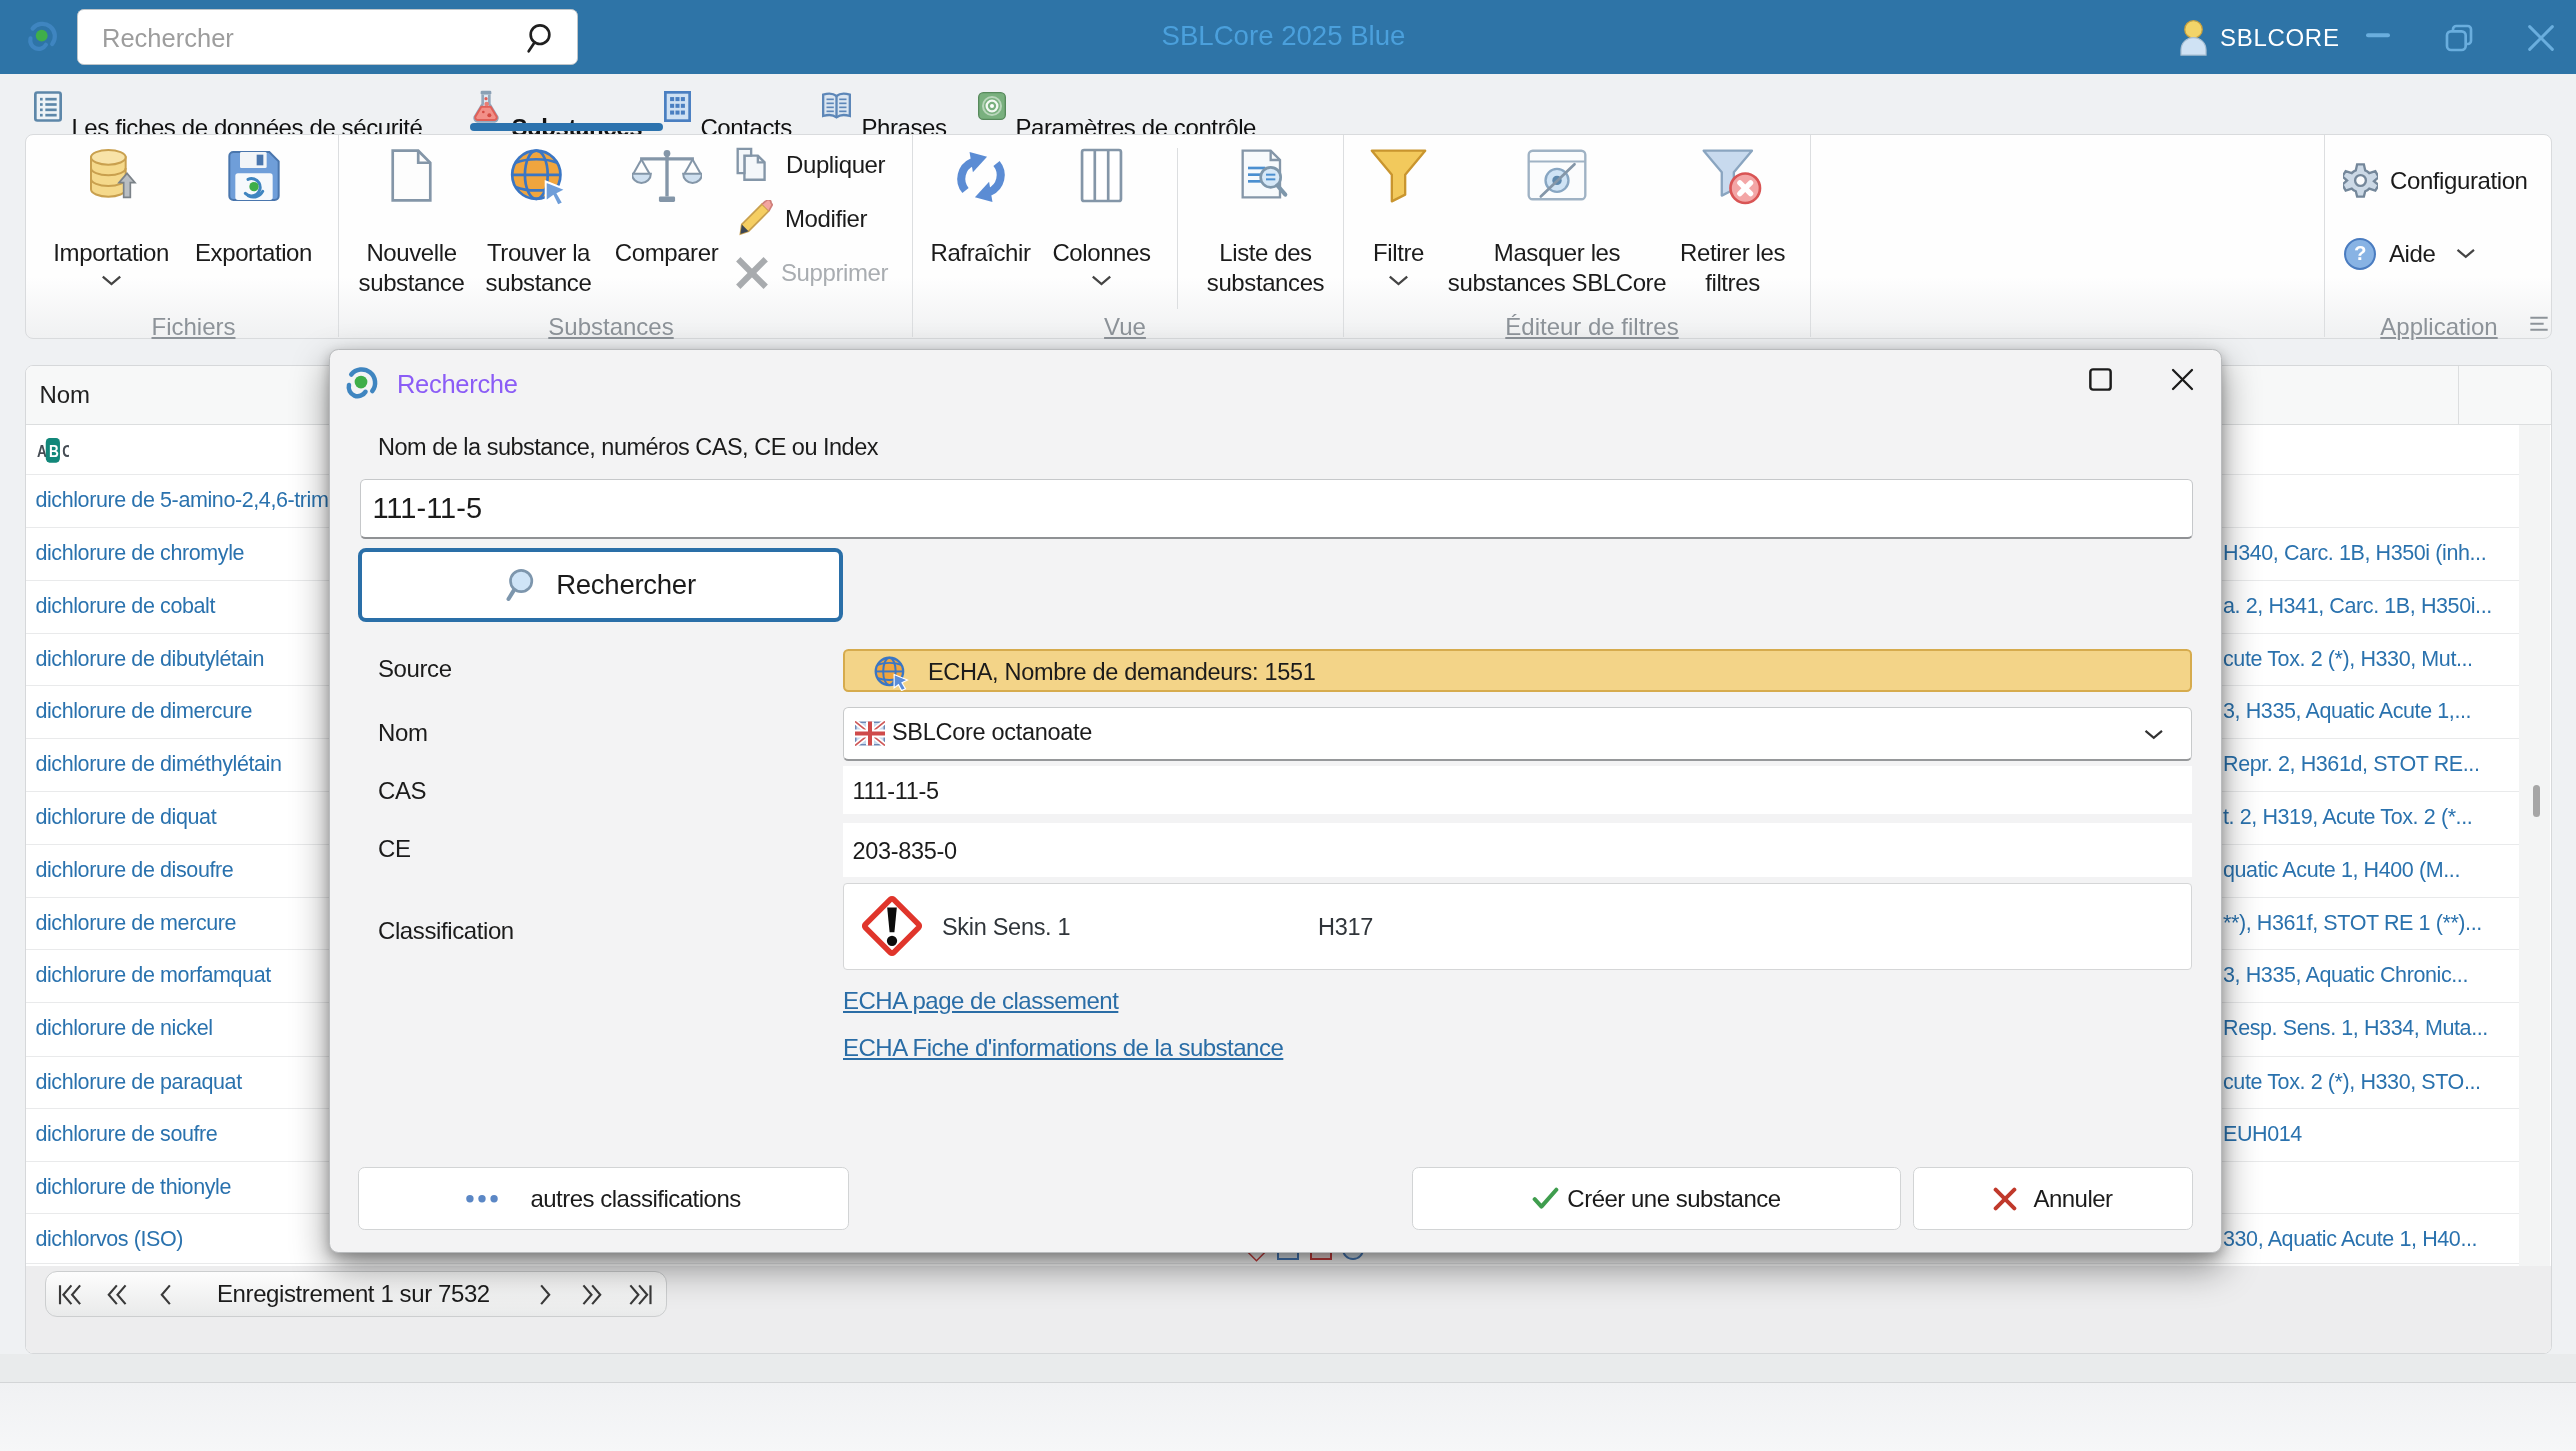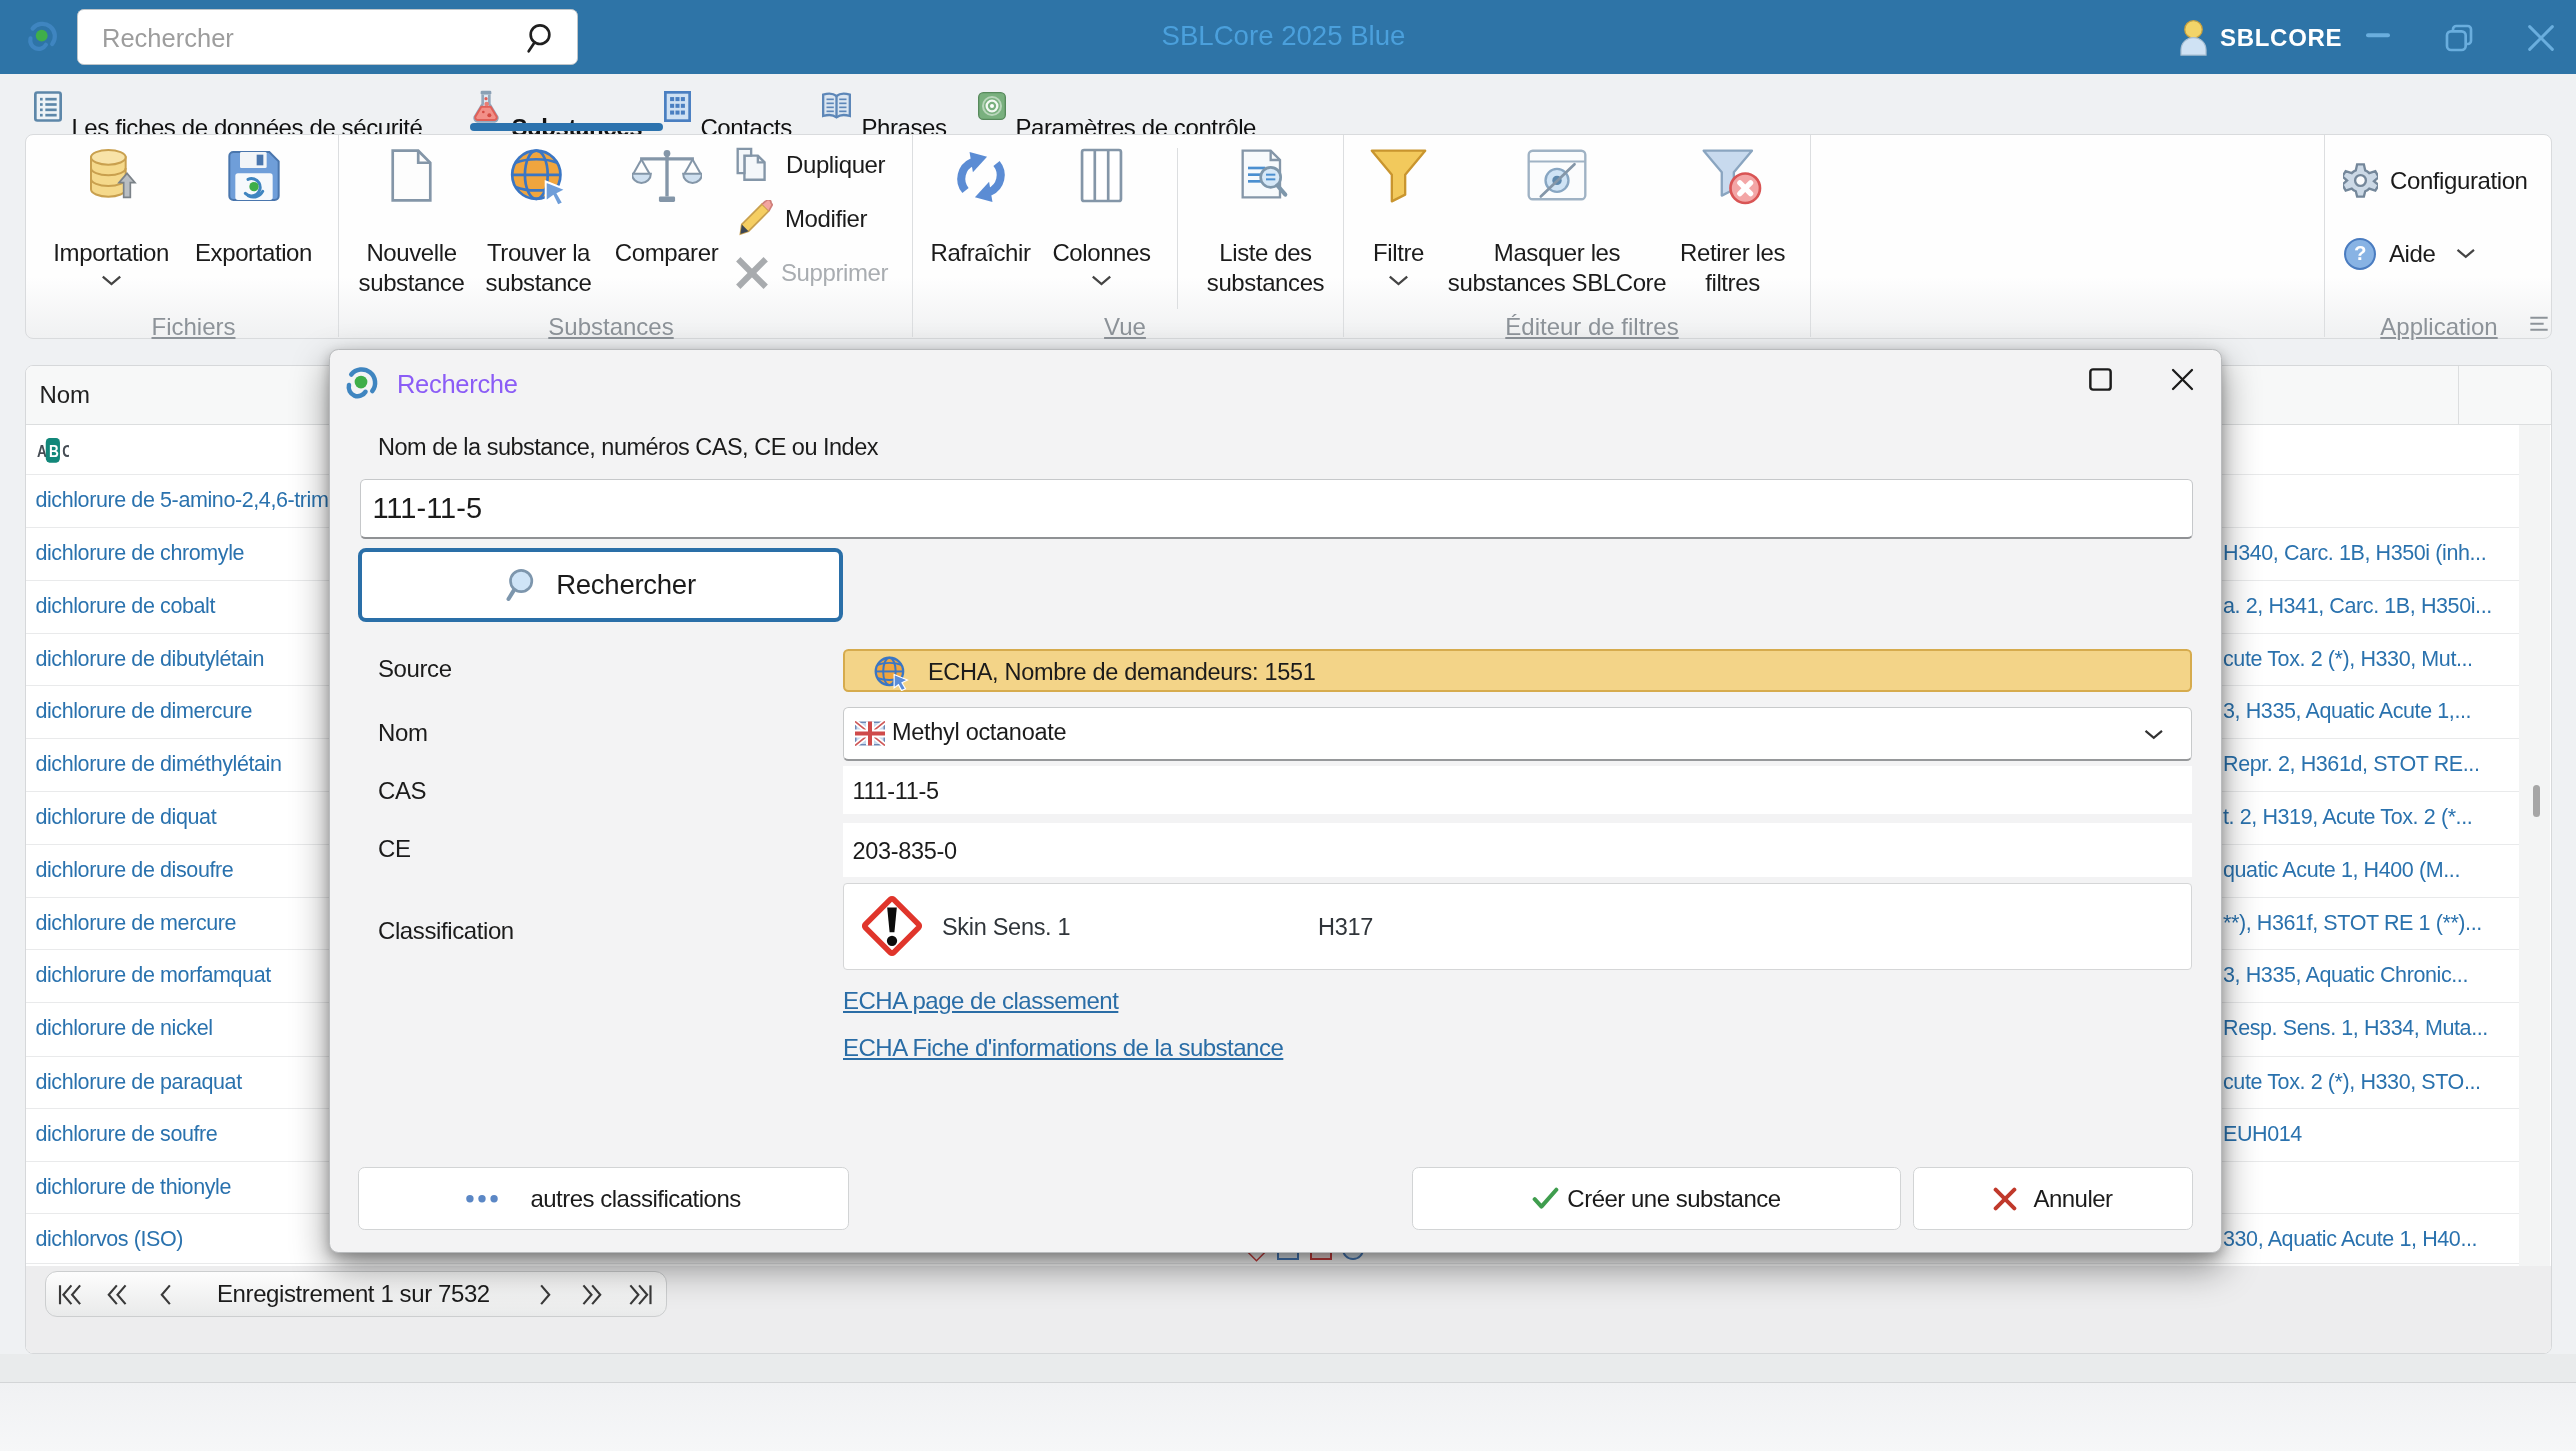--- a/index.html
+++ b/index.html
@@ -5,21 +5,21 @@
 * { margin:0; padding:0; box-sizing:border-box; }
 html,body { width:2576px; height:1452px; font-family:"Liberation Sans", sans-serif; }
 #app { position:relative; width:2576px; height:1452px; background:#eff1f3; overflow:hidden; }
 .abs { position:absolute; }
 
 
 #titlebar { position:absolute; left:0; top:0; width:2576px; height:74px; background:#2e74a7; }
 #searchbox { position:absolute; left:77px; top:9.4px; width:501px; height:56px; background:#fff; border-radius:6.7px; border:0.7px solid #bfc5c9; }
 #searchbox .ph { position:absolute; left:24px; top:14px; font-size:25.5px; color:#9d9d9d; }
 #apptitle { position:absolute; left:1075px; top:20px; width:417px; text-align:center; font-size:27.6px; color:#4ba0dc; }
-#usertxt { position:absolute; left:2220px; top:23.5px; font-size:24px; font-weight:bold; color:#ffffff; letter-spacing:0.7px; }
+#usertxt { position:absolute; left:2220px; top:23.5px; font-size:24px; font-weight:normal; color:#ffffff; letter-spacing:0.7px; }
 
 
 #tabbar { position:absolute; left:0; top:74px; width:2576px; height:64px; background:#eff1f3; }
 .tab { position:absolute; top:0; height:64px; display:flex; align-items:center; font-size:24px; color:#111; letter-spacing:-0.4px; }
 .tab .lbl { margin-left:9.4px;margin-top:44px; }
 #tab-underline { position:absolute; left:470px; top:49px; width:193px; height:8px; border-radius:4px; background:#2c73ae; }
 
 
 #ribbon { position:absolute; left:25px; top:134px; width:2527px; height:205px; background:linear-gradient(#fefefe 70%, #f0f1f2 100%); border:1.3px solid #d9dbdd; border-radius:8px; }
 .rdiv { position:absolute; top:0px; width:1.3px; height:202px; background:#dcdee0; }
@@ -542,21 +542,21 @@
 
     <div class="mlabel" style="top:369px">Nom</div>
     <div class="abs" style="left:513px;top:357px;width:1349px;height:54px;background:#fff;border:1.3px solid #c8cacb;border-bottom:2.7px solid #96989a;border-radius:5.4px">
       <svg class="abs" style="left:11.4px;top:12.8px" width="30" height="25" viewBox="0 0 60 48">
         <rect x="1.5" y="1.5" width="57" height="45" fill="#c9d9ee" stroke="#6d88b5" stroke-width="3"></rect>
         <path d="M 0 0 L 60 48 M 60 0 L 0 48" stroke="#fff" stroke-width="10"></path>
         <path d="M 0 0 L 60 48 M 60 0 L 0 48" stroke="#cf5858" stroke-width="3.5"></path>
         <path d="M 30 0 L 30 48 M 0 24 L 60 24" stroke="#fff" stroke-width="16"></path>
         <path d="M 30 0 L 30 48 M 0 24 L 60 24" stroke="#cf4a4a" stroke-width="8"></path>
       </svg>
-      <span class="abs" style="left:48px;top:11.4px;font-size:23.5px;letter-spacing:-0.3px;color:#1b1b1b">Methyl octanoate</span>
+      <span class="abs" style="left:48px;top:11.4px;font-size:23.5px;letter-spacing:-0.3px;color:#1b1b1b">SBLCore octanoate</span>
       <svg class="abs" style="right:27px;top:20px" width="21.5" height="13.4" viewBox="0 0 34 20" fill="none" stroke="#333" stroke-width="3.5">
           <path d="M 4 4 L 17 15 L 30 4"></path>
         </svg>
     </div>
 
     <div class="mlabel" style="top:427px">CAS</div>
     <div class="abs" style="left:513px;top:416px;width:1349px;height:48px;background:#fff">
       <span class="abs" style="left:9.4px;top:12px;font-size:23.5px;letter-spacing:-0.3px;color:#1b1b1b">111-11-5</span>
     </div>
 

